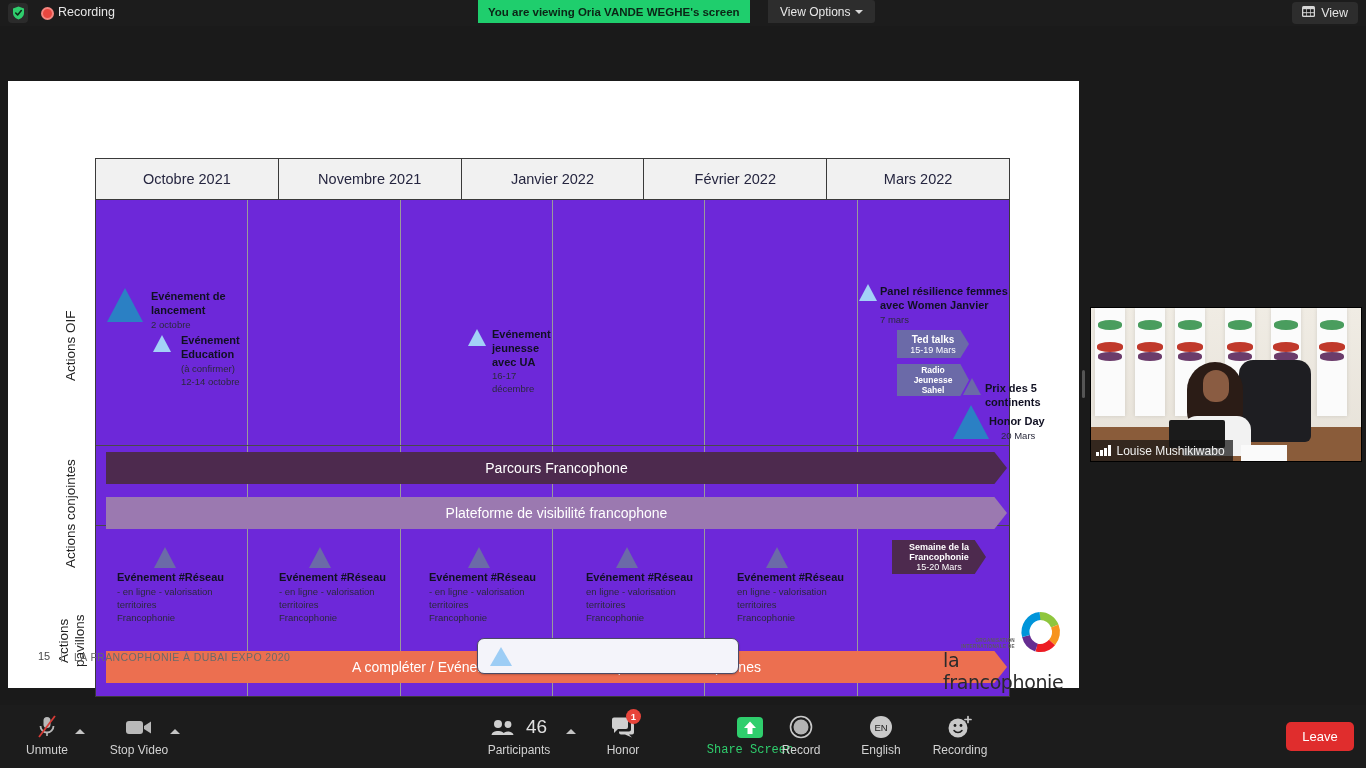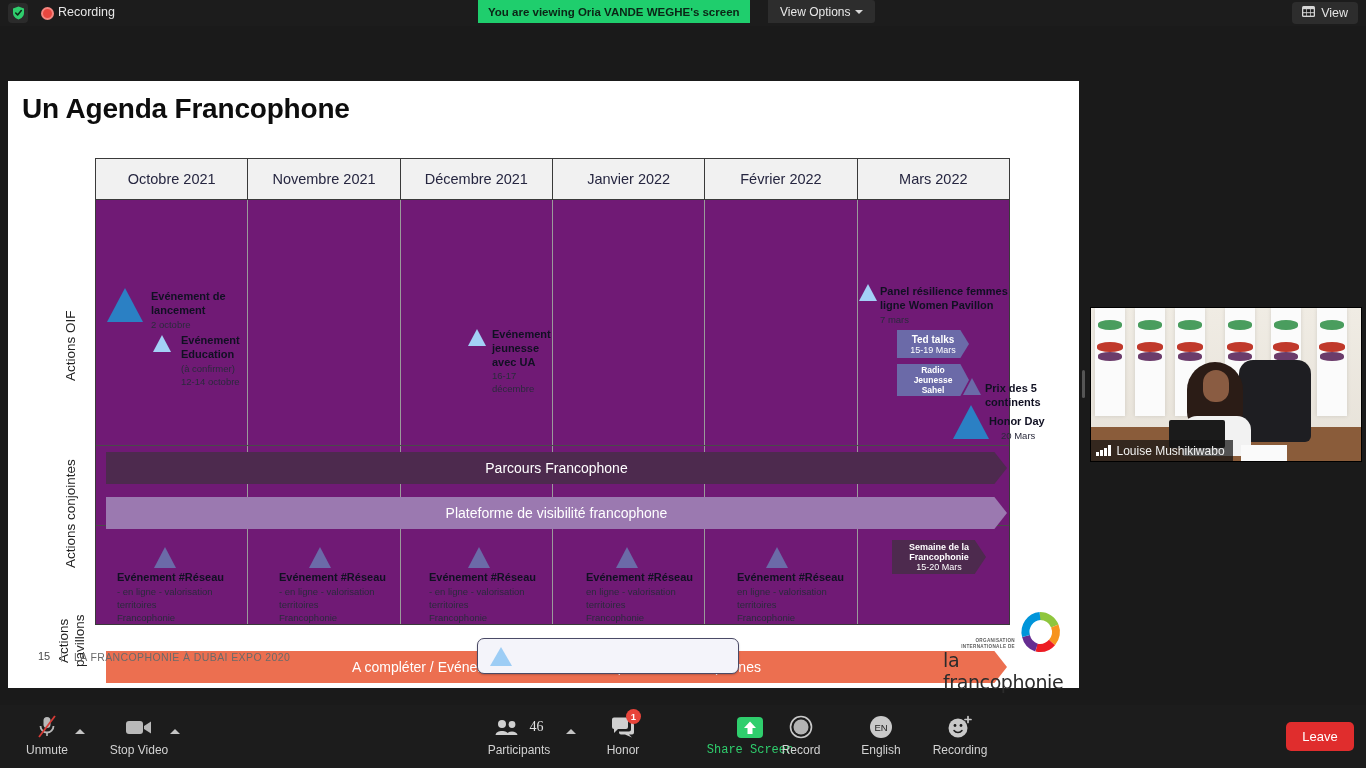--- a/index.html
+++ b/index.html
@@ -70,23 +70,23 @@
   .rowlabel {
     position: absolute;
     writing-mode: vertical-rl; transform: rotate(180deg);
     font-size: 13.5px; color: #232323;
     text-align: center; white-space: nowrap;
   }
 
   
   .grid {
     position: absolute; left: 87px; top: 77px;
-    width: 915px; height: 467px;
+    width: 915px; height: 539px;
     border: 1px solid #3a3a3a;
-    background: #701a75;
+    background: #6d28d9;
   }
   .gridhead {
     position: absolute; left: 0; top: 0; width: 100%; height: 41px;
     display: flex; border-bottom: 1px solid #3a3a3a;
     background: #f1f1f1;
   }
   .gridhead .hc {
     flex: 1 1 0; display: flex; align-items: center; justify-content: center;
     font-size: 14.5px; color: #262640;
     border-right: 1px solid #3a3a3a;
@@ -263,32 +263,30 @@
           <rect x="5" y="7.2" width="3" height="2.4" fill="#1c1c1c"></rect>
           <rect x="8.7" y="7.2" width="3" height="2.4" fill="#1c1c1c"></rect>
         </svg>
     </span>
     <span>View</span>
   </div>
 </div>
 
 <div class="slide">
 
-  <div class="slide-title">Un Agenda Francophone</div>
 
   <div class="rowlabel" style="left:55px; top:205px; height:120px;">Actions OIF</div>
   <div class="rowlabel" style="left:55px; top:365px; height:135px;">Actions conjointes</div>
   <div class="rowlabel" style="left:48px; top:520px; height:80px;">Actions</div>
   <div class="rowlabel" style="left:64px; top:520px; height:80px;">pavillons</div>
 
   <div class="grid">
     <div class="gridhead">
       <div class="hc">Octobre 2021</div>
       <div class="hc">Novembre 2021</div>
-      <div class="hc">Décembre 2021</div>
       <div class="hc">Janvier 2022</div>
       <div class="hc">Février 2022</div>
       <div class="hc">Mars 2022</div>
     </div>
     <div class="gridbody">
       <div class="bc"></div>
       <div class="bc"></div>
       <div class="bc"></div>
       <div class="bc"></div>
       <div class="bc"></div>
@@ -318,21 +316,21 @@
     <b>Evénement</b>
     <b>jeunesse</b>
     <b>avec UA</b>
     <span class="sub">16-17</span><br>
     <span class="sub">décembre</span>
   </div>
 
   <div class="tri lightsm" style="left:851px; top:203px;"></div>
   <div class="evt" style="left:872px; top:204px; width:140px;">
     <b>Panel résilience femmes</b>
-    <b>ligne Women Pavillon</b>
+    <b>avec Women Janvier</b>
     <span class="sub">7 mars</span>
   </div>
 
   <div class="chev" style="left:889px; top:249px; width:72px; height:28px;">
     <span class="l1">Ted talks</span>
     <span class="l2">15-19 Mars</span>
   </div>
 
   <div class="chev" style="left:889px; top:283px; width:72px; height:32px;">
     <span class="l1" style="font-size:8.5px">Radio</span>
@@ -509,21 +507,21 @@
     </div>
 
   <div class="tb-item" style="left:482px;">
     <span class="tb-ico" style="gap:4px">
       <svg width="27" height="17" viewBox="0 0 27 17">
         <circle cx="7" cy="5" r="4" fill="#cfcfcf"></circle>
           <path d="M0.5 16 C1 10.5 13 10.5 13.5 16 Z" fill="#cfcfcf"></path>
         <circle cx="17" cy="5.5" r="3.4" fill="#cfcfcf"></circle>
           <path d="M11.5 16 C12 11.3 22 11.3 22.5 16 Z" fill="#cfcfcf"></path>
       </svg>
-      <span style="font-size:14px;color:#e0e0e0;margin-left:4px;font-family:Liberation Serif, serif;">46</span>
+      <span style="font-size:19px;color:#e0e0e0;margin-left:4px;">46</span>
     </span>
     <span class="tb-lbl">Participants</span>
   </div>
   <div class="tb-caret" style="left:563px;">
       <span class="caret-up"></span>
     </div>
 
   <div class="tb-item" style="left:586px;">
     <span class="tb-ico">
       <svg width="24" height="21" viewBox="0 0 24 21">

